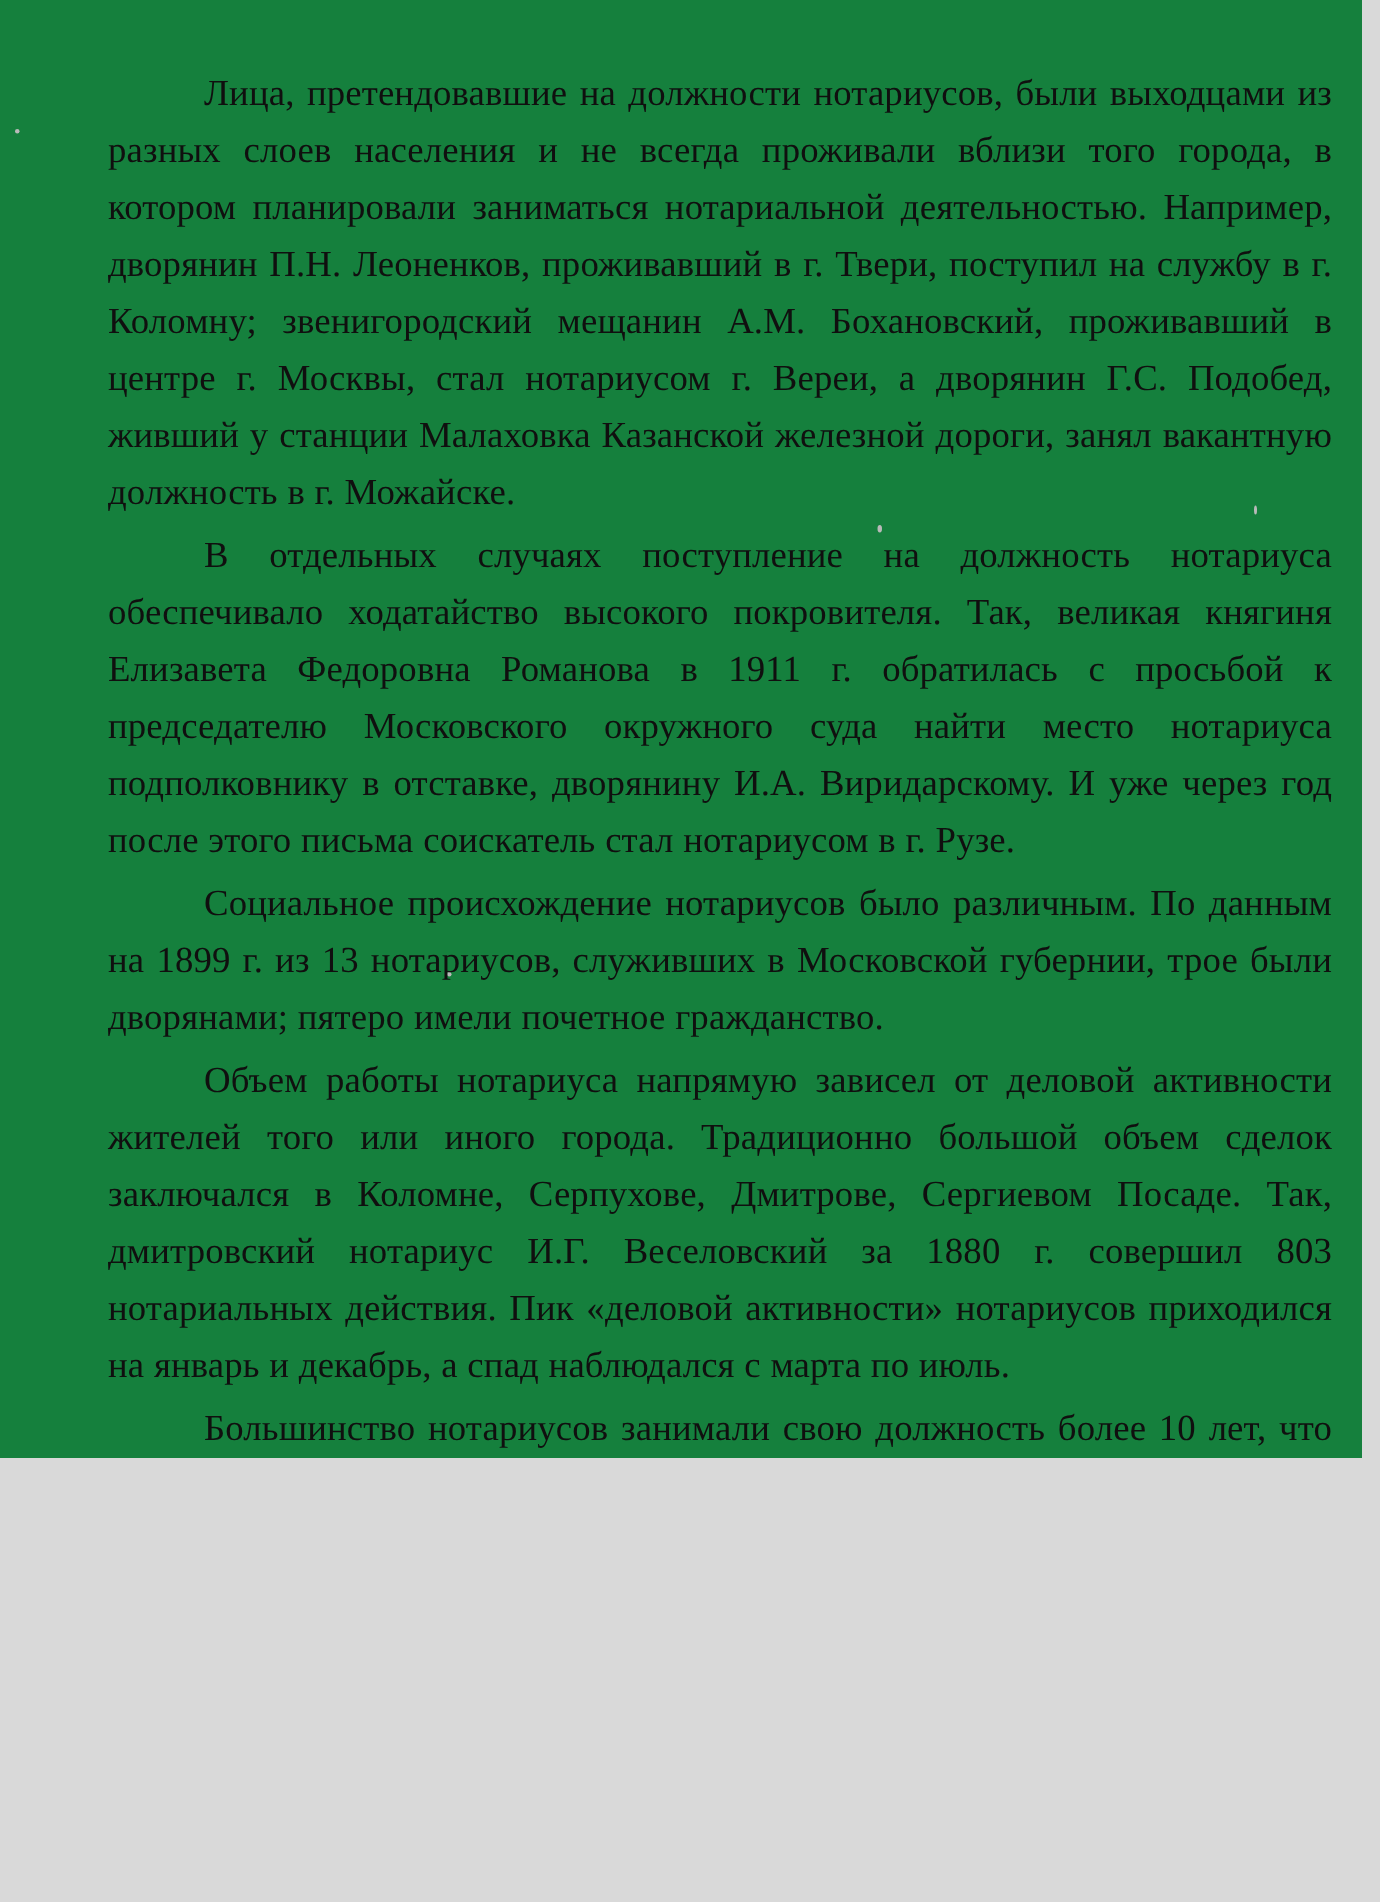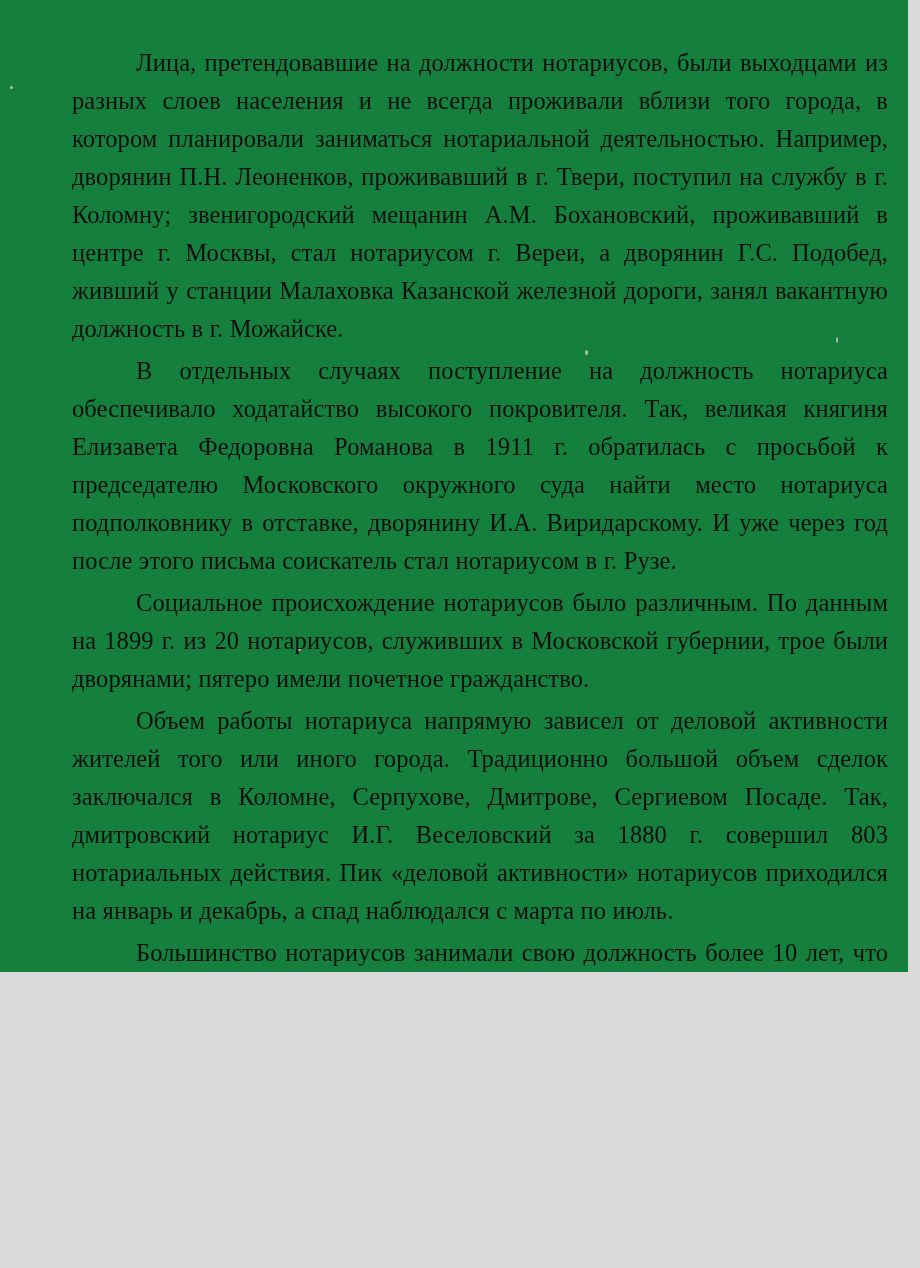--- a/index.html
+++ b/index.html
@@ -60,18 +60,18 @@
 
   <div class="speck" style="left:10px; top:86px; width:3px; height:3px;"></div>
   <div class="speck" style="left:585px; top:350px; width:3px; height:5px;"></div>
   <div class="speck" style="left:836px; top:337px; width:2px; height:6px;"></div>
   <div class="speck" style="left:298px; top:648px; width:3px; height:3px;"></div>
   <div class="speck" style="left:4px; top:1196px; width:3px; height:4px;"></div>
 
   <div id="text-body">
     <p class="doc-paragraph">Лица, претендовавшие на должности нотариусов, были выходцами из разных слоев населения и не всегда проживали вблизи того города, в котором планировали заниматься нотариальной деятельностью. Например, дворянин П.Н. Леоненков, проживавший в г. Твери, поступил на службу в г. Коломну; звенигородский мещанин А.М. Бохановский, проживавший в центре г. Москвы, стал нотариусом г. Вереи, а дворянин Г.С. Подобед, живший у станции Малаховка Казанской железной дороги, занял вакантную должность в г. Можайске.</p>
     <p class="doc-paragraph">В отдельных случаях поступление на должность нотариуса обеспечивало ходатайство высокого покровителя. Так, великая княгиня Елизавета Федоровна Романова в 1911 г. обратилась с просьбой к председателю Московского окружного суда найти место нотариуса подполковнику в отставке, дворянину И.А. Виридарскому. И уже через год после этого письма соискатель стал нотариусом в г. Рузе.</p>
-    <p class="doc-paragraph">Социальное происхождение нотариусов было различным. По данным на 1899 г. из 20 нотариусов, служивших в Московской губернии, трое были дворянами; пятеро имели почетное гражданство.</p>
+    <p class="doc-paragraph">Социальное происхождение нотариусов было различным. По данным на 1899 г. из 13 нотариусов, служивших в Московской губернии, трое были дворянами; пятеро имели почетное гражданство.</p>
     <p class="doc-paragraph">Объем работы нотариуса напрямую зависел от деловой активности жителей того или иного города. Традиционно большой объем сделок заключался в Коломне, Серпухове, Дмитрове, Сергиевом Посаде. Так, дмитровский нотариус И.Г. Веселовский за 1880 г. совершил 803 нотариальных действия. Пик «деловой активности» нотариусов приходился на январь и декабрь, а спад наблюдался с марта по июль.</p>
     <p class="doc-paragraph">Большинство нотариусов занимали свою должность более 10 лет, что объясняется сравнительно высокой заработной платой. При средней годовой заработной плате рабочего Московской губернии в 237 рублей, доход нотариуса в 1000 рублей выглядел внушительно. Однако в небольших по</p>
   </div>
 
 </div>
 
 </body></html>

